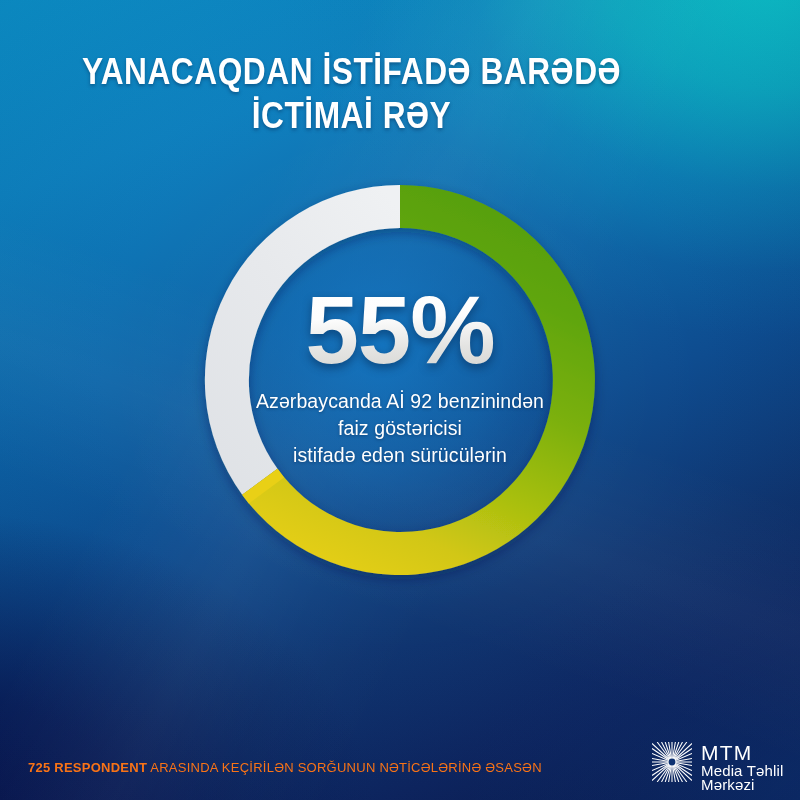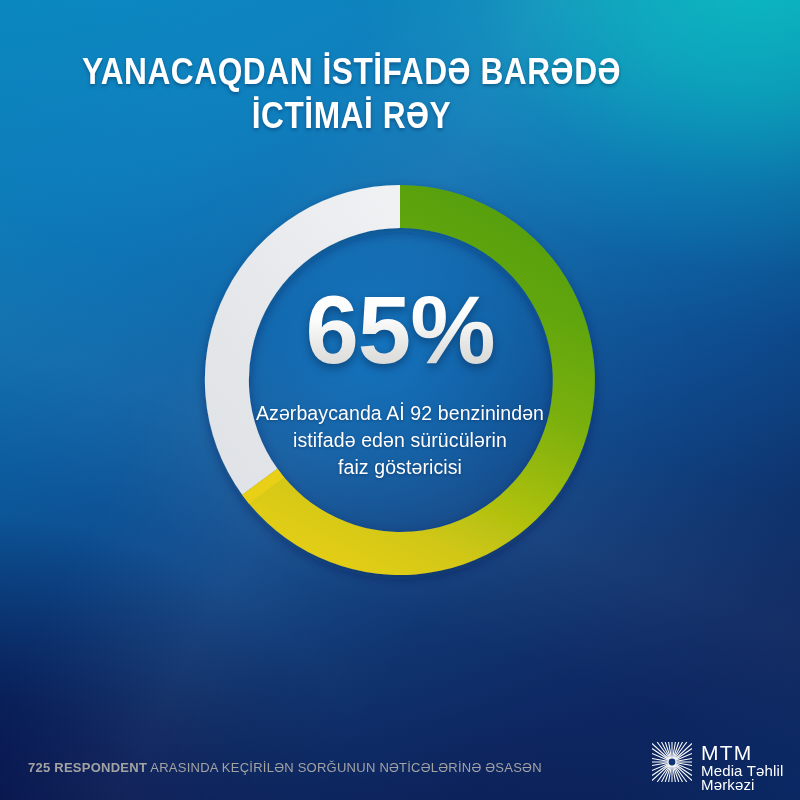--- a/index.html
+++ b/index.html
@@ -135,21 +135,21 @@
     line-height: 100px;
     letter-spacing: -1px;
     background: linear-gradient(178deg, #ffffff 0%, #fdfdfd 38%, #e4e4e2 66%, #cfcfcb 100%);
     -webkit-background-clip: text;
     background-clip: text;
     color: transparent;
     -webkit-text-fill-color: transparent;
     filter: drop-shadow(0 4px 5px rgba(0,25,60,0.45));
   }
   .caption {
-    margin-top: 20px;
+    margin-top: 8px;
     color: #ffffff;
     font-size: 19.5px;
     line-height: 27px;
     font-weight: normal;
     letter-spacing: 0.1px;
     text-shadow: 0 1px 3px rgba(0,25,60,0.40);
   }
 
   
   .statement {
@@ -166,21 +166,21 @@
     text-shadow: 0 2px 4px rgba(0,15,50,0.45);
   }
   .statement .lite { font-weight: normal; }
   .statement .strong { font-weight: bold; }
 
   
   .footer-note {
     position: absolute;
     left: 28px;
     top: 760px;
-    color: #a3a3a3;
+    color: #f97316;
     font-size: 13px;
     letter-spacing: 0.25px;
     z-index: 6;
     white-space: nowrap;
   }
   .footer-note .strong { font-weight: bold; }
   .footer-note .lite { font-weight: normal; }
 
   
   .logo {
@@ -268,25 +268,25 @@
                  L 92.5 303.8
                  A 152 152 0 1 0 215 63
                  Z" fill="url(#arcGrad)"></path>
 
         <path d="M 57.2 329.7 L 92.5 303.8 L 99.0 312.6 L 63.8 338.6 Z" fill="#e9d017"></path>
       </g>
     </svg>
   </div>
 
   <div class="center-block">
-    <div class="big-number">65%</div>
+    <div class="big-number">55%</div>
     <div class="caption">
       <div>Azərbaycanda Aİ 92 benzinindən</div>
+      <div>faiz göstəricisi</div>
       <div>istifadə edən sürücülərin</div>
-      <div>faiz göstəricisi</div>
     </div>
   </div>
 
   <div class="statement">
   </div>
 
   <div class="footer-note">
     <span class="strong">725 RESPONDENT</span><span class="lite"> ARASINDA KEÇİRİLƏN SORĞUNUN NƏTİCƏLƏRİNƏ ƏSASƏN</span>
   </div>
 

